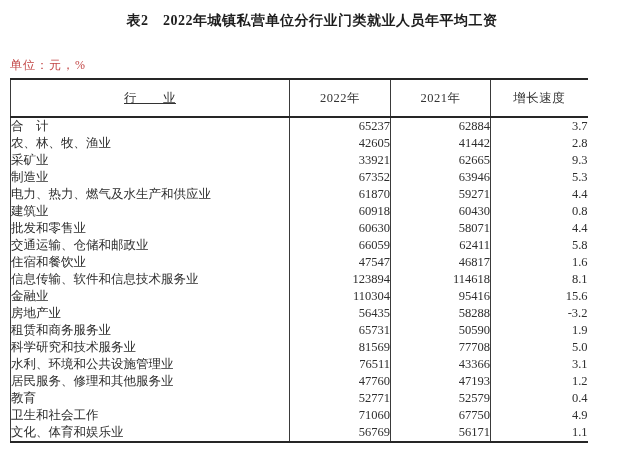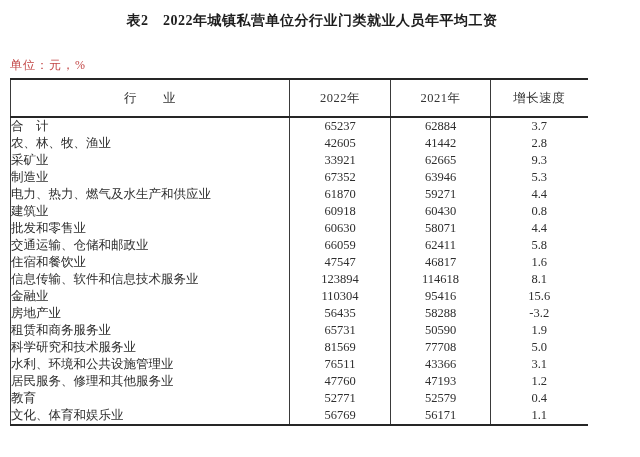--- a/index.html
+++ b/index.html
@@ -27,28 +27,28 @@
   }
   table.wage-table col.c1{width:279px;}
   table.wage-table col.c2{width:101px;}
   table.wage-table col.c3{width:100px;}
   table.wage-table col.c4{width:97px;}
   table.wage-table thead th{
     height:34px;font-weight:normal;font-size:12.5px;color:#333333;
     border-bottom:2px solid #262626;text-align:center;vertical-align:middle;
     letter-spacing:0.5px;
   }
-  table.wage-table thead th.h-industry{}
+  table.wage-table thead th.h-industry{text-decoration:underline;}
   .vline{border-right:1px solid #3a3a3a;}
   table.wage-table tbody td{
     height:17px;line-height:17px;font-size:12.5px;color:#2e2e2e;
     vertical-align:middle;padding:0;white-space:nowrap;overflow:hidden;
   }
   td.cell-industry{text-align:left;padding-left:5px;}
-  td.cell-num{text-align:center;padding-right:5px;font-size:13px;}
+  td.cell-num{text-align:right;padding-right:5px;font-size:13px;}
   tr.total-row td{font-weight:normal;}
 </style>
 </head>
 <body>
 
 <div class="doc-title">表2　2022年城镇私营单位分行业门类就业人员年平均工资</div>
 <div class="unit-note">单位：元，%</div>
 
 <table class="wage-table">
   <colgroup>
@@ -162,19 +162,25 @@
       <td class="cell-num vline">47193</td>
       <td class="cell-num">1.2</td>
     </tr>
     <tr>
       <td class="cell-industry vline">教育</td>
       <td class="cell-num vline">52771</td>
       <td class="cell-num vline">52579</td>
       <td class="cell-num">0.4</td>
     </tr>
     <tr>
+      <td class="cell-industry vline">卫生和社会工作</td>
+      <td class="cell-num vline">71060</td>
+      <td class="cell-num vline">67750</td>
+      <td class="cell-num">4.9</td>
+    </tr>
+    <tr>
       <td class="cell-industry vline">文化、体育和娱乐业</td>
       <td class="cell-num vline">56769</td>
       <td class="cell-num vline">56171</td>
       <td class="cell-num">1.1</td>
     </tr>
   </tbody>
 </table>
 
 </body></html>

